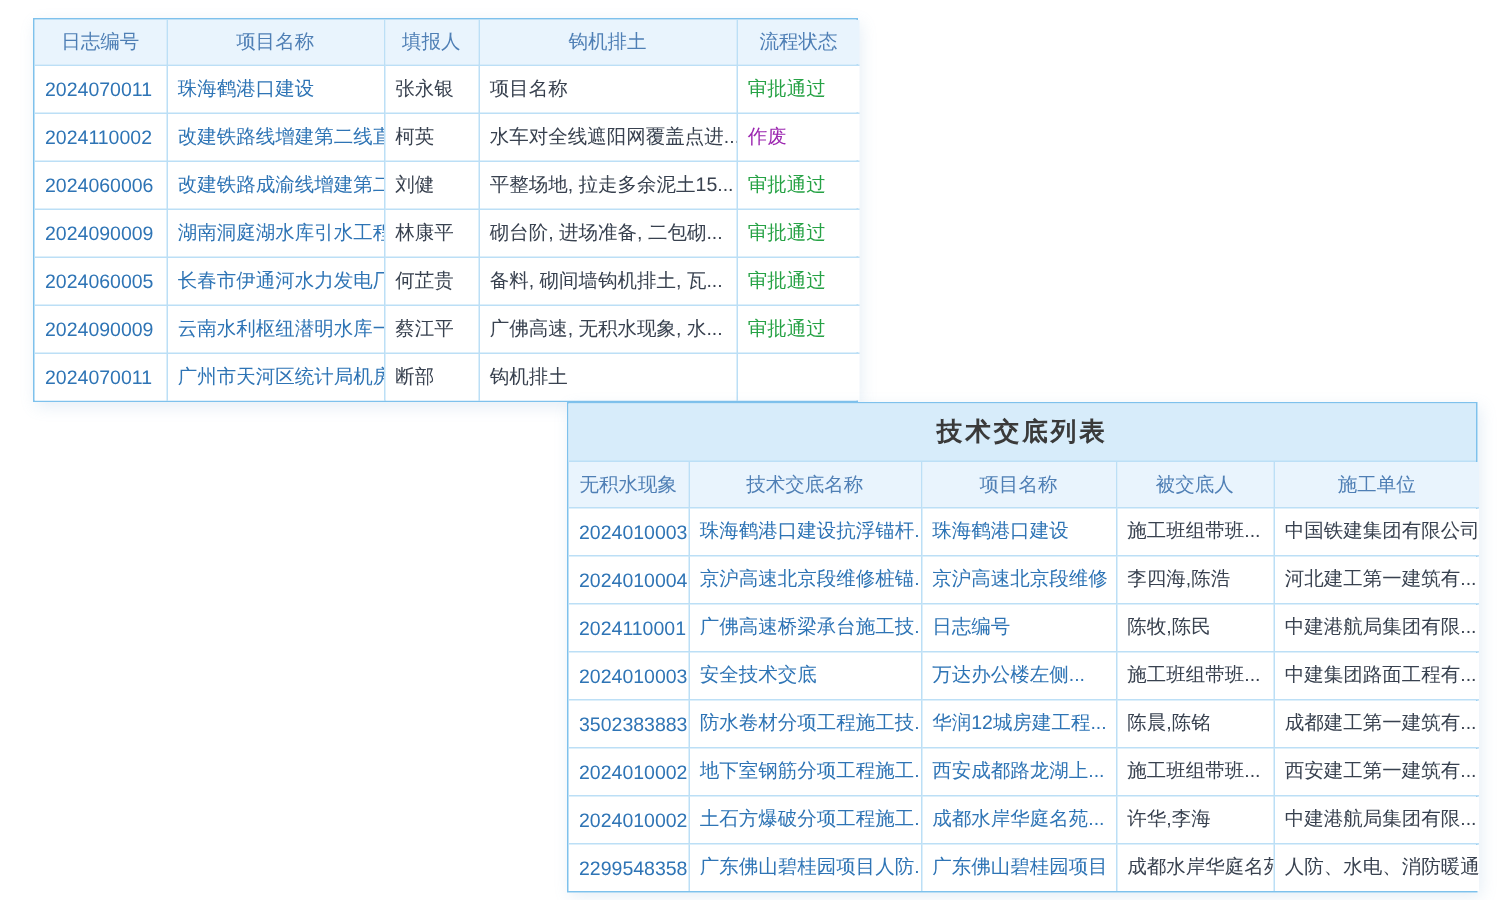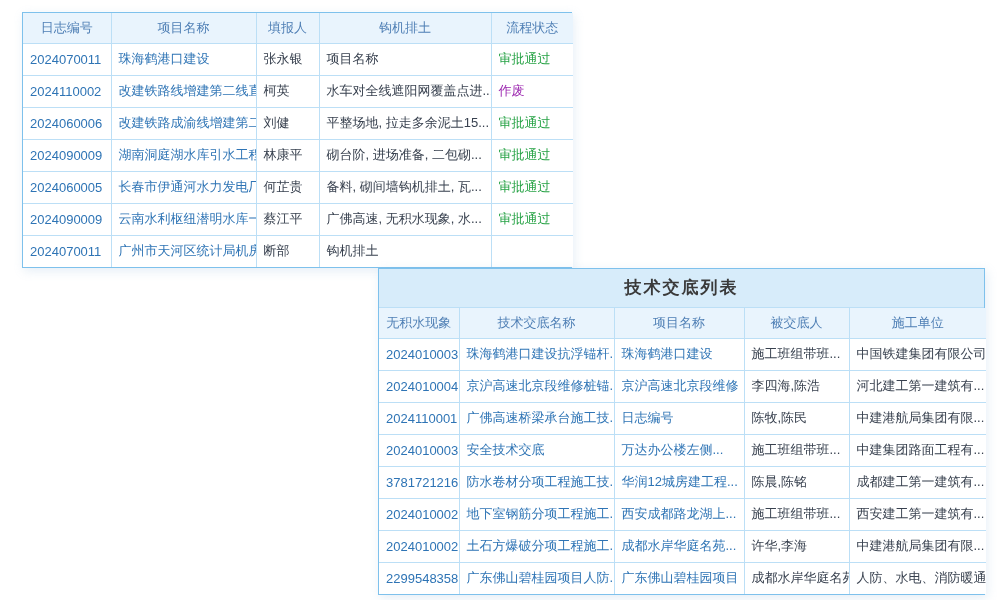--- a/index.html
+++ b/index.html
@@ -191,21 +191,21 @@
             <td class="c-dark t-center">中建港航局集团有限...</td>
           </tr>
           <tr>
             <td class="c-link t-center">2024010003</td>
             <td class="c-link t-left">安全技术交底</td>
             <td class="c-link t-left">万达办公楼左侧...</td>
             <td class="c-dark t-center">施工班组带班...</td>
             <td class="c-dark t-center">中建集团路面工程有...</td>
           </tr>
           <tr>
-            <td class="c-link t-center">3781721216</td>
+            <td class="c-link t-center">3502383883</td>
             <td class="c-link t-left">防水卷材分项工程施工技...</td>
             <td class="c-link t-left">华润12城房建工程...</td>
             <td class="c-dark t-center">陈晨,陈铭</td>
             <td class="c-dark t-center">成都建工第一建筑有...</td>
           </tr>
           <tr>
             <td class="c-link t-center">2024010002</td>
             <td class="c-link t-left">地下室钢筋分项工程施工...</td>
             <td class="c-link t-left">西安成都路龙湖上...</td>
             <td class="c-dark t-center">施工班组带班...</td>

